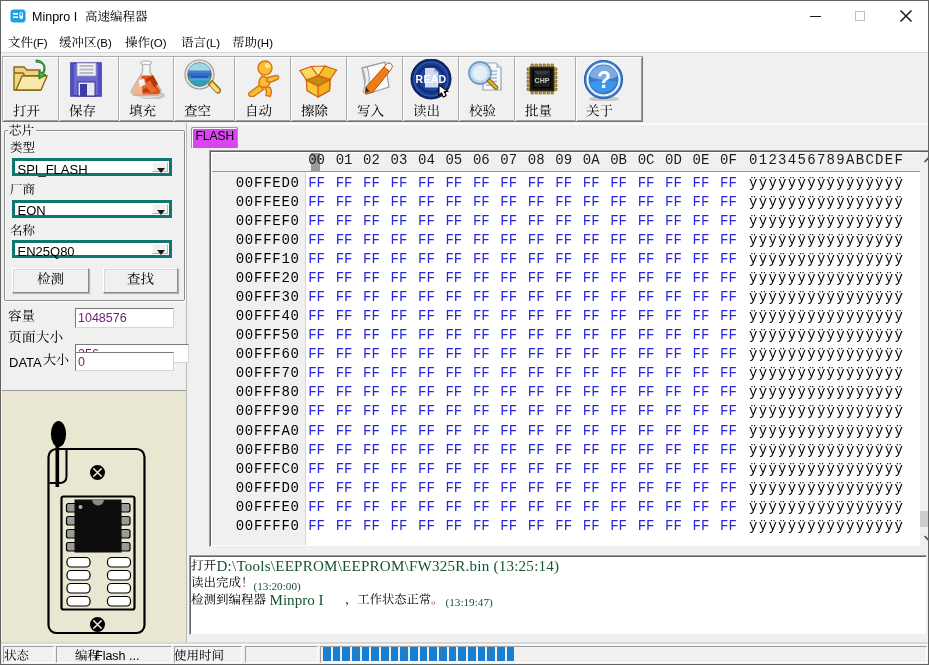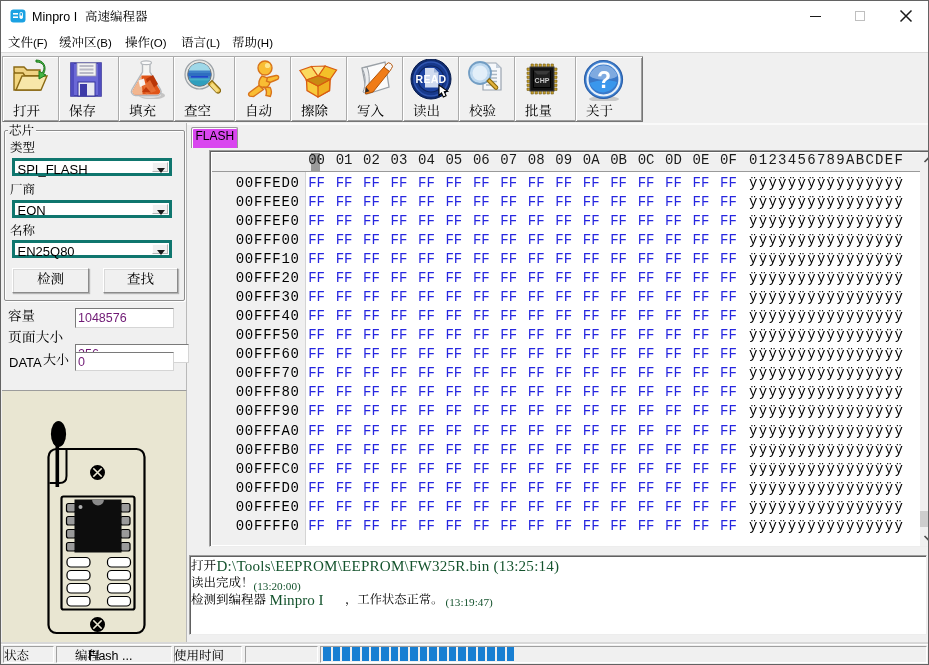--- a/index.html
+++ b/index.html
@@ -568,21 +568,21 @@
 <div class="sfield" style="left:243.5px;top:645px;width:73.5px"></div>
 <div class="sfield" style="left:319.0px;top:645px;width:607.0px"></div>
 <svg class="ct " style="left:2.5px;top:647.5px" width="27" height="16" fill="#000000">
       <use href="#g60" transform="translate(0.00,10.75) scale(0.01250,-0.01250)"></use>
       <use href="#g61" transform="translate(12.50,10.75) scale(0.01250,-0.01250)"></use>
     </svg>
 <svg class="ct " style="left:74.0px;top:647.5px" width="27" height="16" fill="#000000">
       <use href="#g2" transform="translate(0.00,10.75) scale(0.01250,-0.01250)"></use>
       <use href="#g3" transform="translate(12.50,10.75) scale(0.01250,-0.01250)"></use>
     </svg>
-<span class="abs" style="left:87px;top:647.5px;font-size:12.5px;color:#000">Flash ...</span>
+<span class="abs" style="left:94px;top:647.5px;font-size:12.5px;color:#000">Flash ...</span>
 <svg class="ct " style="left:173.0px;top:647.5px" width="52" height="16" fill="#000000">
       <use href="#g65" transform="translate(0.00,10.75) scale(0.01250,-0.01250)"></use>
       <use href="#g66" transform="translate(12.50,10.75) scale(0.01250,-0.01250)"></use>
       <use href="#g67" transform="translate(25.00,10.75) scale(0.01250,-0.01250)"></use>
       <use href="#g68" transform="translate(37.50,10.75) scale(0.01250,-0.01250)"></use>
     </svg>
 <span class="abs" style="left:245.5px;top:680px;font-size:12.5px;color:#0f766e">00:00:08</span>
 <div class="abs" style="left:322.00px;top:645.5px;width:7.7px;height:14px;background:#187fd2"></div>
     <div class="abs" style="left:331.67px;top:645.5px;width:7.7px;height:14px;background:#187fd2"></div>
     <div class="abs" style="left:341.34px;top:645.5px;width:7.7px;height:14px;background:#187fd2"></div>

